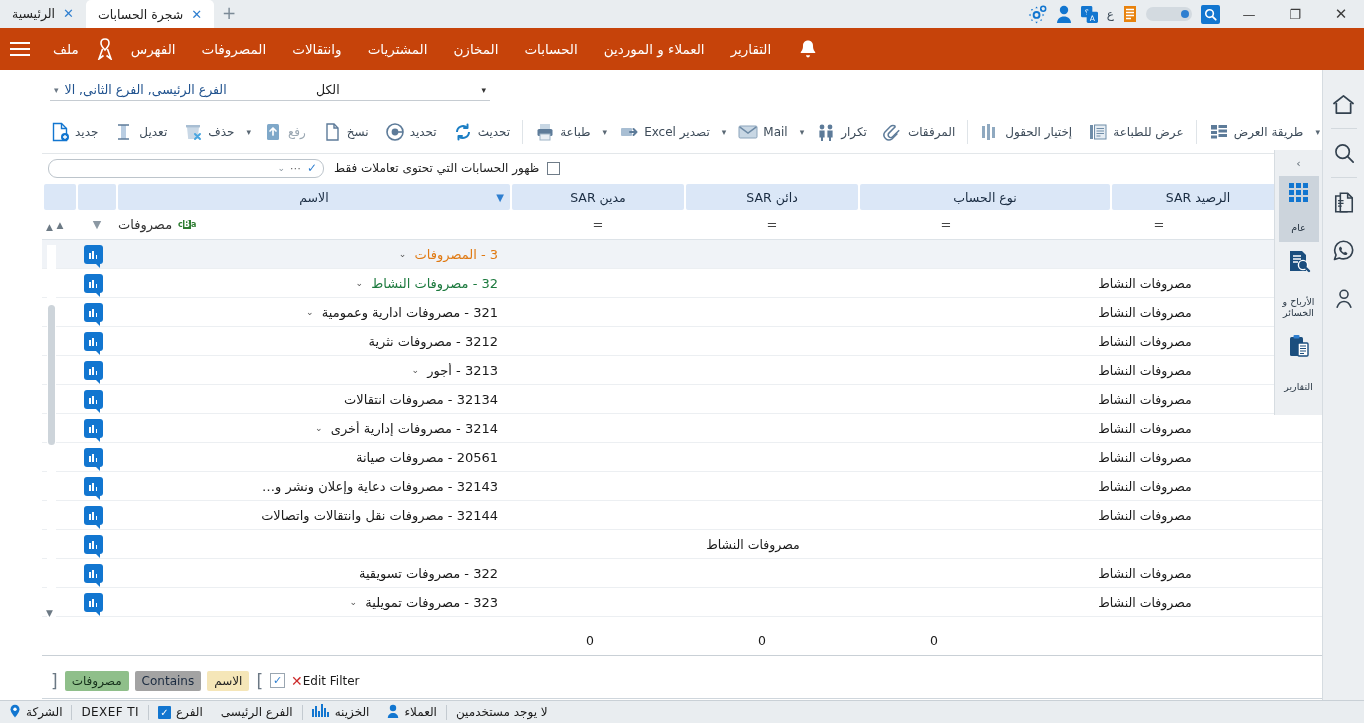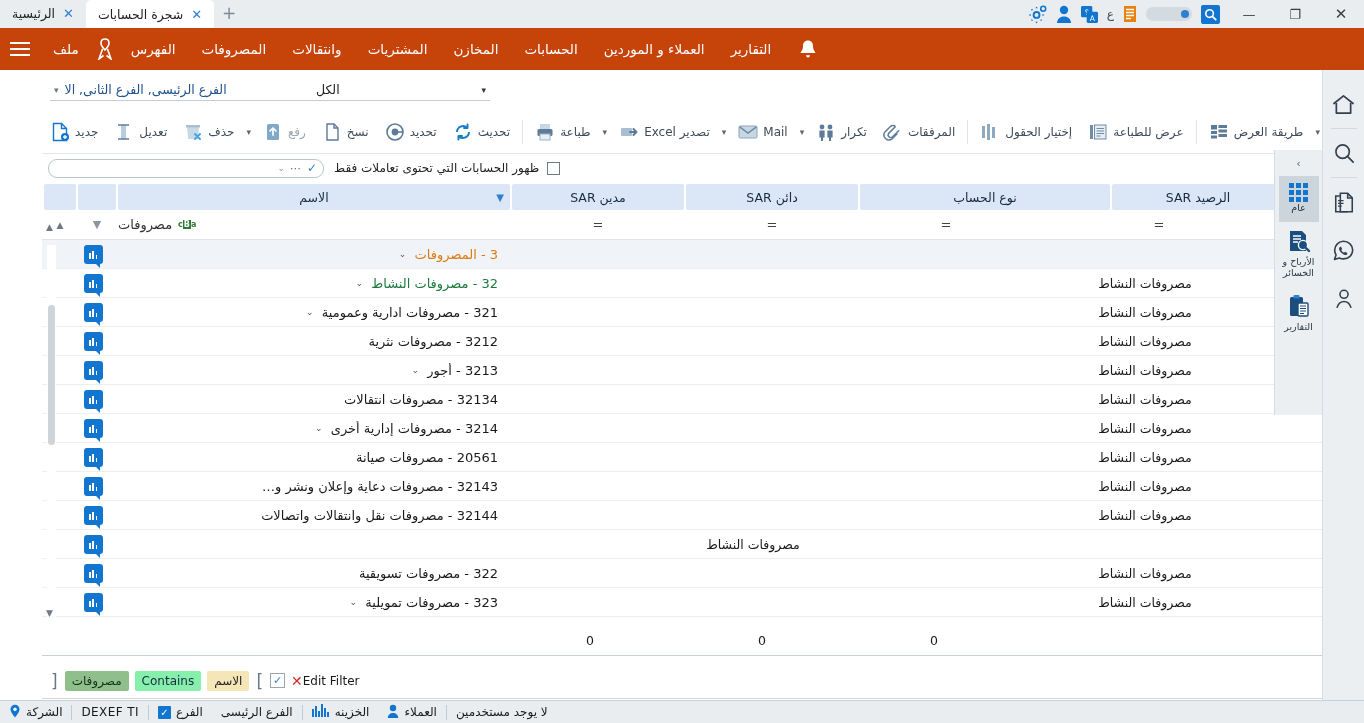--- a/index.html
+++ b/index.html
@@ -184,21 +184,21 @@
     position: absolute; top: 663px; right: 0; width: 1322px; height: 36px;
     background:#fff; border-bottom:1px solid #cfd6dc;
     display:flex; flex-direction: row-reverse; align-items:center; padding: 0 8px;
   }
   .fchips { display:flex; flex-direction: row-reverse; align-items:center; gap: 6px; }
   .fx { color:#cc2b2b; font-size: 14px; font-weight:bold; }
   .fchk { width:15px; height:15px; border:1px solid #9aa6b1; background:#fff; color:#2f7fd0; font-size:11px; display:flex; align-items:center; justify-content:center; }
   .brack { color:#6b7884; font-size:17px; margin: 0 1px; }
   .chip { height:20px; display:flex; align-items:center; padding: 0 7px; font-size:12px; border-radius:2px; white-space:nowrap; }
   .chip.fld { background:#f5e6b8; color:#222; }
-  .chip.op  { background:#86efac; color:#1b2b40; }
+  .chip.op  { background:#a3a3a3; color:#1b2b40; }
   .chip.val { background:#8fbf8a; color:#15301a; }
   .editfilter { margin-right:auto; font-size:12px; color:#1a1a1a; }
 
   
   .statusbar {
     position:absolute; bottom:0; right:0; width:1364px; height:23px;
     background:#e9edf0; border-top:1px solid #c9d0d6;
     display:flex; flex-direction: row-reverse; align-items:center; font-size:12px; color:#1a1a1a;
   }
   .sb { display:flex; flex-direction: row-reverse; align-items:center; gap:5px; padding: 0 9px; height:23px; white-space:nowrap; }
@@ -214,21 +214,21 @@
   }
   .rail .ri { width:42px; height:48px; display:flex; align-items:center; justify-content:center; color:#2c3a47; }
   .rail .rline { width:26px; height:1px; background:#d3d9de; }
 
   .panel {
     position:absolute; top:150px; right:42px; width:48px; height:265px;
     background:#eceff2; border-left:1px solid #d6dce1;
     display:flex; flex-direction:column; align-items:center;
   }
   .panel .arrow { width:48px; height:26px; display:flex; align-items:center; justify-content:center; color:#5b6772; font-size:11px; }
-  .pitem { width:40px; padding:7px 2px 8px; display:flex; flex-direction:column; align-items:center; gap:1px; }
+  .pitem { width:40px; padding:7px 2px 8px; display:flex; flex-direction:column; align-items:center; gap:21px; }
   .pitem.active { background:#ccd4dc; }
   .pitem span { font-size:9.5px; color:#2c3a47; text-align:center; line-height:1.15; }
   .pitem.active span { color:#1a2836; }
   .gridico { display:grid; grid-template-columns: repeat(3,5px); grid-template-rows: repeat(3,5px); gap:2px; }
   .gridico i { background:#1276d0; display:block; }
 </style>
 </head>
 <body>
 
 <div id="app">

